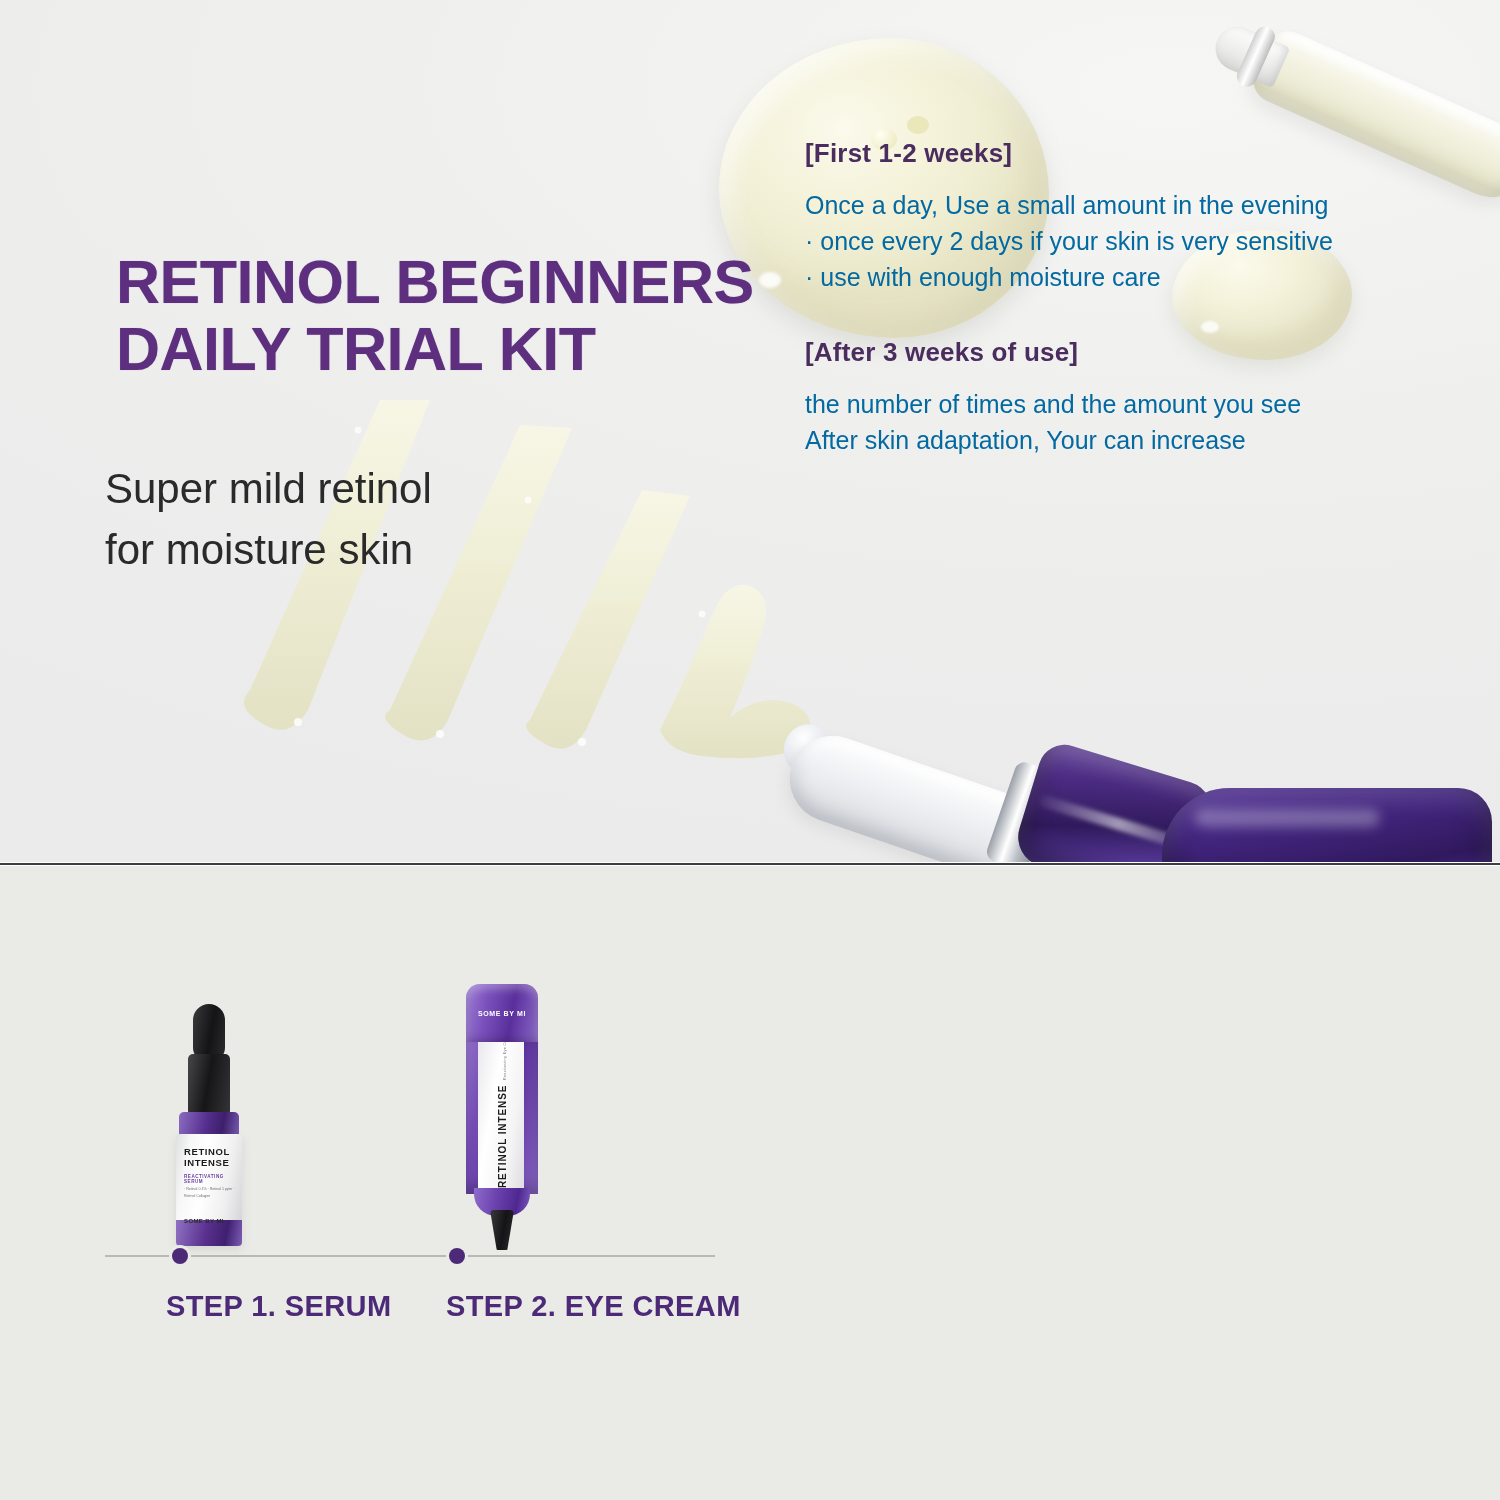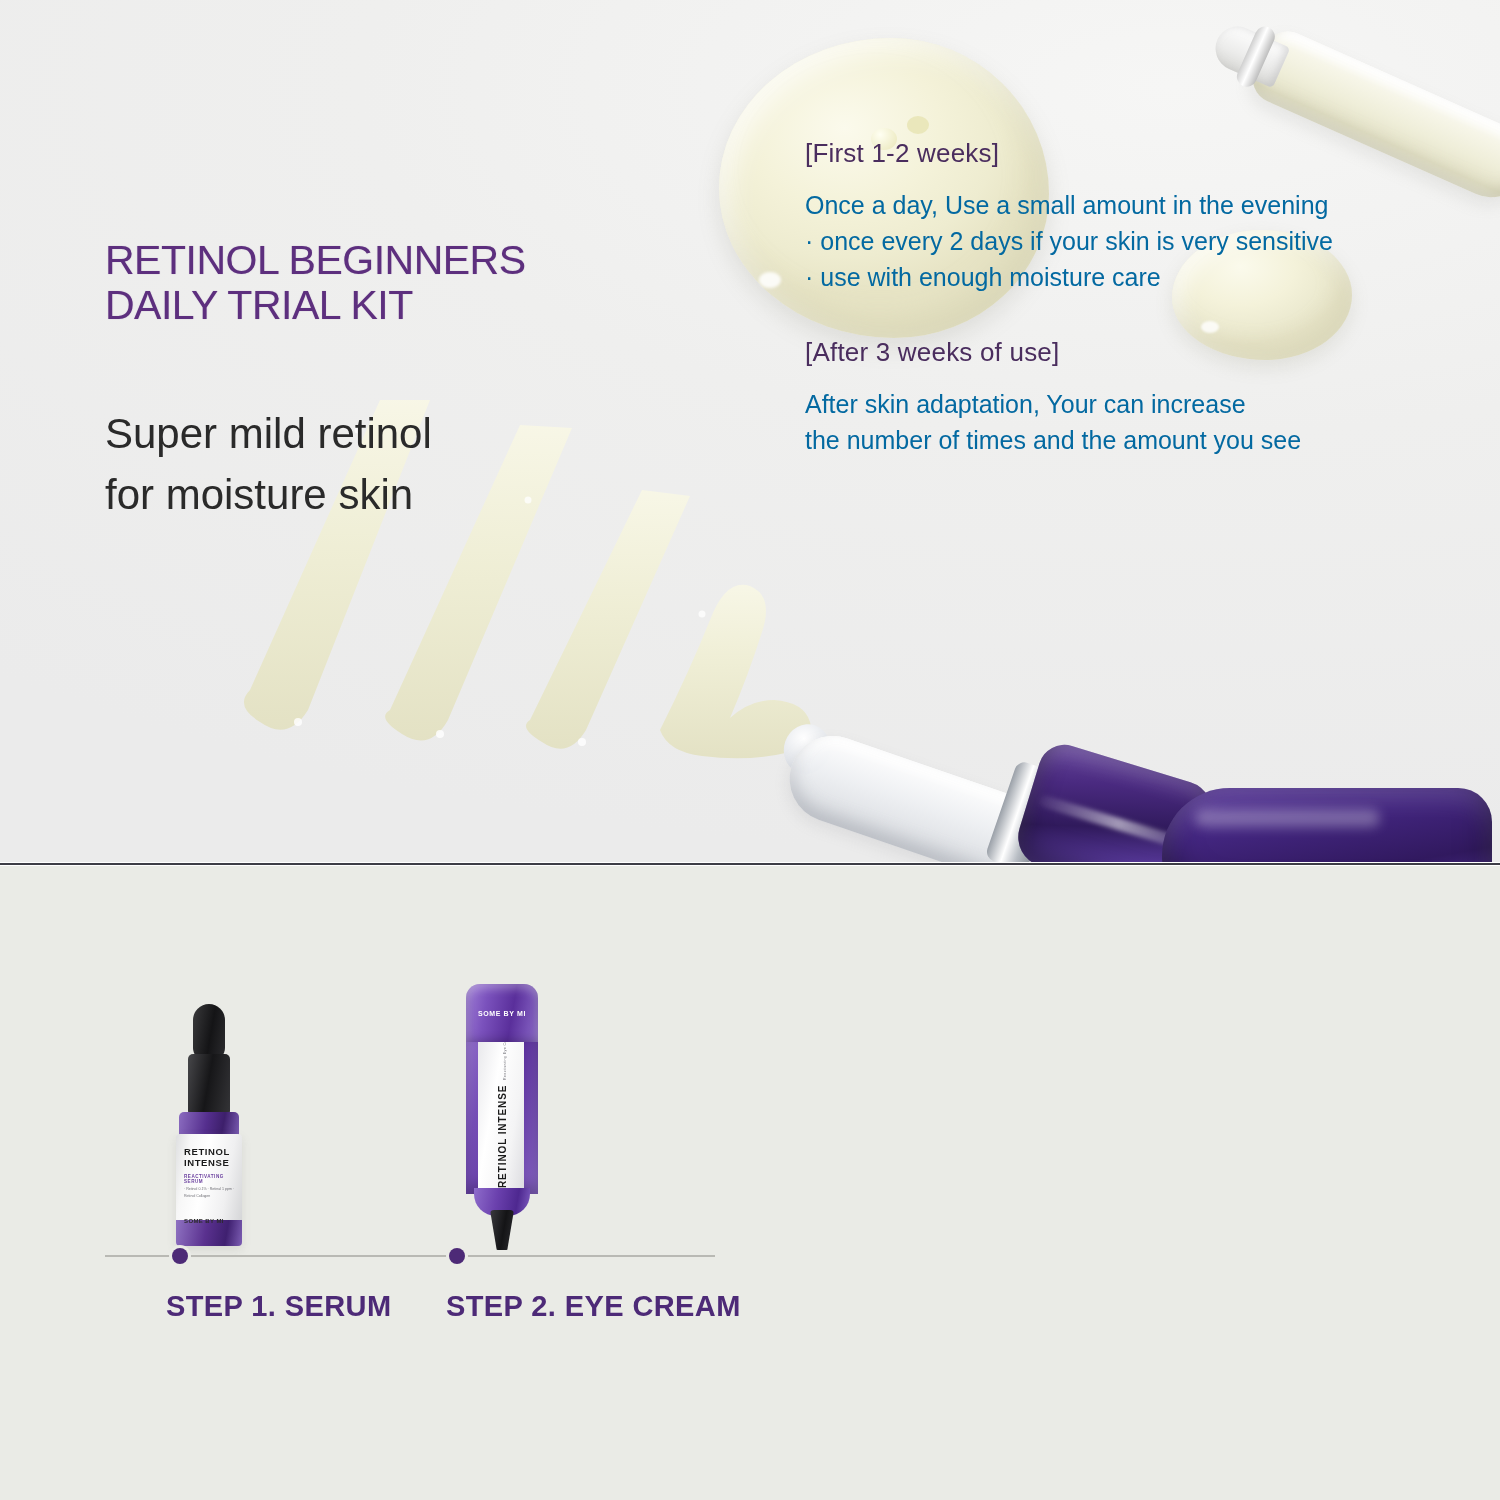--- a/index.html
+++ b/index.html
@@ -116,24 +116,24 @@
   }
   .bottle-hero .body .hl{
     position:absolute;left:10%;top:16%;width:56%;height:18px;border-radius:20px;
     background:rgba(255,255,255,.3);filter:blur(6px);
   }
 
   
   .hero-copy{position:absolute;left:105px;top:238px;width:720px;}
   .headline{
     color:#5d2f7e;
-    font-size:41px;line-height:1.10;
-    font-weight:400;letter-spacing:-0.5px;
+    font-size:61px;line-height:1.10;
+    font-weight:700;letter-spacing:-0.5px;
     font-family:"Liberation Sans", sans-serif;
-    margin:0;
+    margin:11px;
     text-shadow:0 0 1px rgba(93,47,126,.35);
   }
   .headline .l2{display:block;}
   .subhead{
     margin:76px 0 0 0;
     color:#2a2a2a;
     font-size:42px;line-height:1.45;font-weight:400;
   }
   .subhead .l2{display:block;}
 
@@ -228,21 +228,21 @@
   .steplabels{position:absolute;left:0;top:1290px;width:760px;}
   .steplabel{
     position:absolute;color:#4d2a77;font-size:29px;font-weight:700;letter-spacing:.4px;
   }
   .steplabel.s1{left:166px;}
   .steplabel.s2{left:446px;}
 
   
   .instructions{position:absolute;left:805px;top:138px;width:640px;}
   .ins-head{
-    color:#4a2d5e;font-size:26px;font-weight:400;margin:0 0 18px 0;letter-spacing:.2px;
+    color:#4a2d5e;font-size:26px;font-weight:700;margin:0 0 18px 0;letter-spacing:.2px;
   }
   .ins-body{color:#0369a1;font-size:25px;line-height:1.44;margin:0;font-weight:400;}
   .ins-body span{display:block;}
   .ins-block2{margin-top:42px;}
 </style>
 </head>
 <body>
 
 <div class="page">
 
@@ -366,19 +366,19 @@
       <p class="ins-head">[First 1-2 weeks]</p>
       <p class="ins-body">
         <span>Once a day, Use a small amount in the evening</span>
         <span>· once every 2 days if your skin is very sensitive</span>
         <span>· use with enough moisture care</span>
       </p>
     </div>
     <div class="ins-block2">
       <p class="ins-head">[After 3 weeks of use]</p>
       <p class="ins-body">
+        <span>the number of times and the amount you see</span>
         <span>After skin adaptation, Your can increase</span>
-        <span>the number of times and the amount you see</span>
       </p>
     </div>
   </div>
 
 </div>
 
 </body></html>

